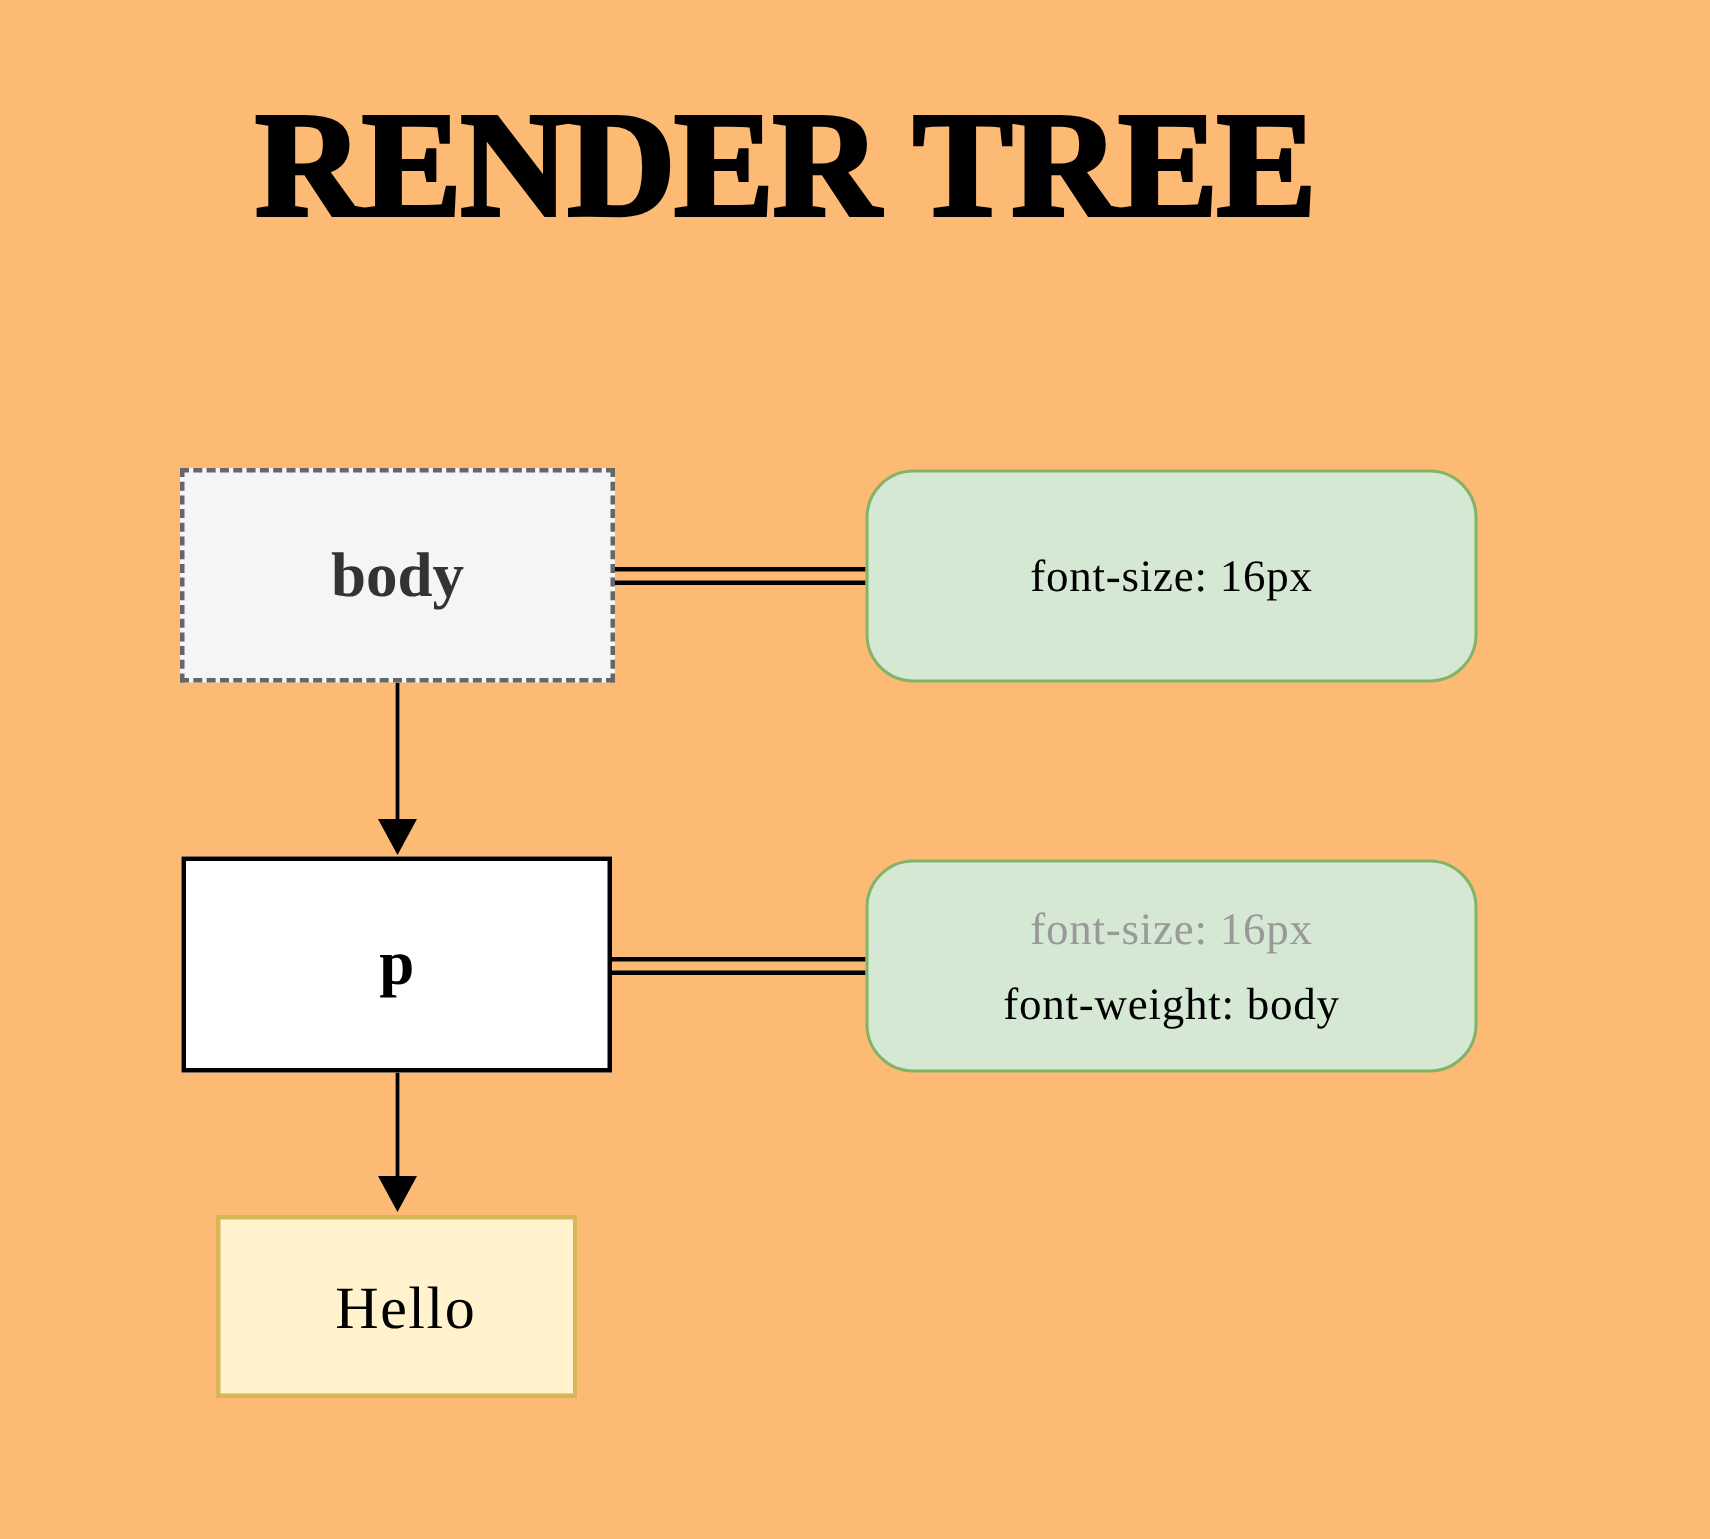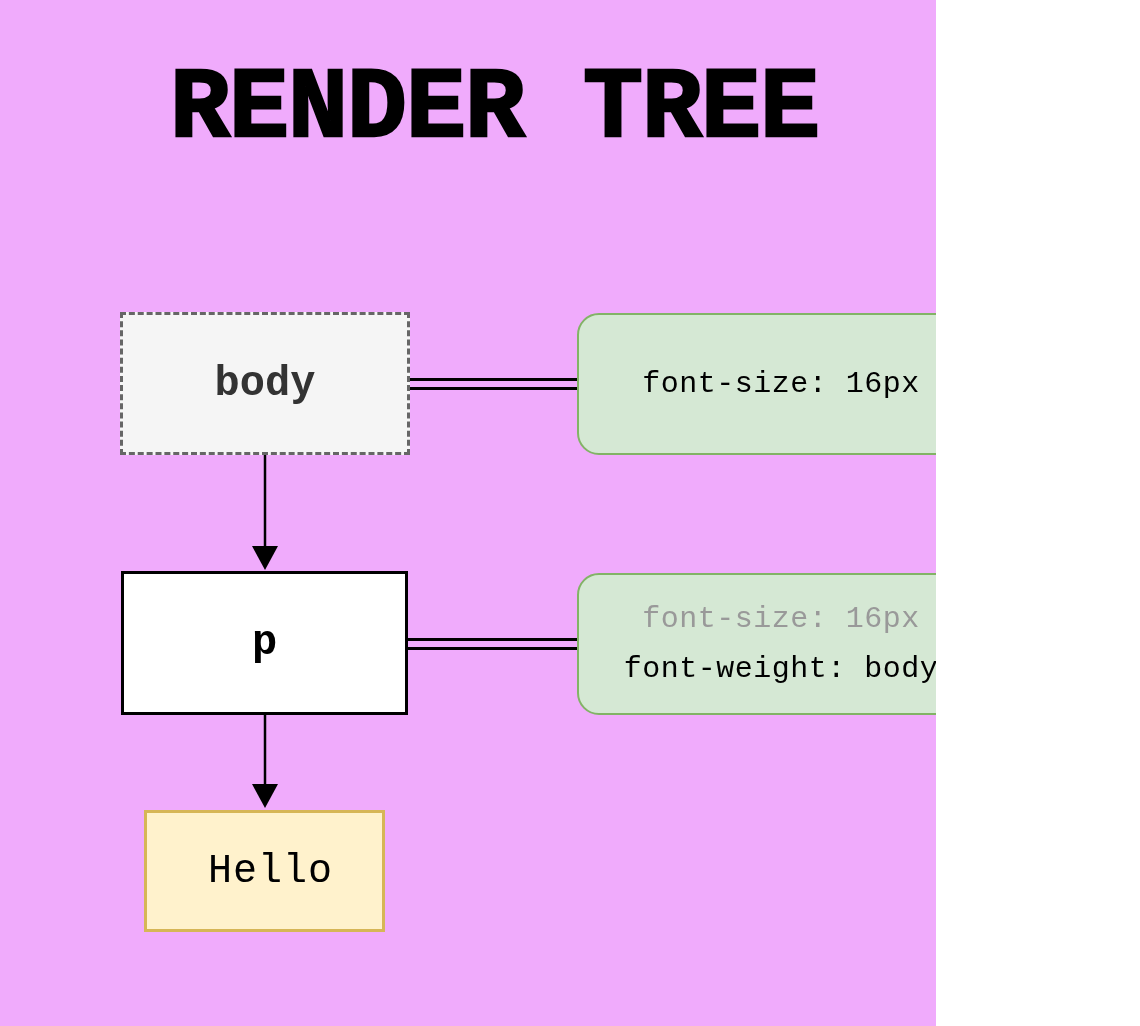--- a/index.html
+++ b/index.html
@@ -2,25 +2,25 @@
 <html style="--css-box-fill: #d5e8d4; --css-box-border: #82b366; --text-box-fill: #fff2cc; --text-box-border: #d6b656; --dashed-box-fill: #f5f5f5; --dashed-box-border: #666666; --inherited-text: #999999; --connector: #000000;"><head>
 <meta charset="utf-8">
 <style>
   html, body {
     margin: 0;
     padding: 0;
     background: #ffffff;
   }
   .canvas {
     position: relative;
-    width: 936px;
+    width: 1140px;
     height: 1026px;
-    background: #f0abfc;
+    background: #fdba74;
     overflow: hidden;
-    font-family: Liberation Mono, monospace;
+    font-family: Liberation Serif, serif;
   }
   .title {
     position: absolute;
     left: 170px;
     top: 60px;
     margin: 0;
     font-size: 100px;
     line-height: 1;
     font-weight: bold;
     letter-spacing: -1px;
@@ -76,21 +76,21 @@
     font-size: 40px;
     letter-spacing: 1px;
     color: #000000;
     padding-left: 12px;
   }
   .css-box {
     width: 408px;
     height: 142px;
     background: var(--css-box-fill, #d5e8d4);
     border: 2px solid var(--css-box-border, #82b366);
-    border-radius: 22px;
+    border-radius: 32px;
     font-size: 30px;
     letter-spacing: 0.5px;
     color: #000000;
     flex-direction: column;
   }
   .css-box-1 {
     left: 577px;
     top: 313px;
   }
   .css-box-2 {

